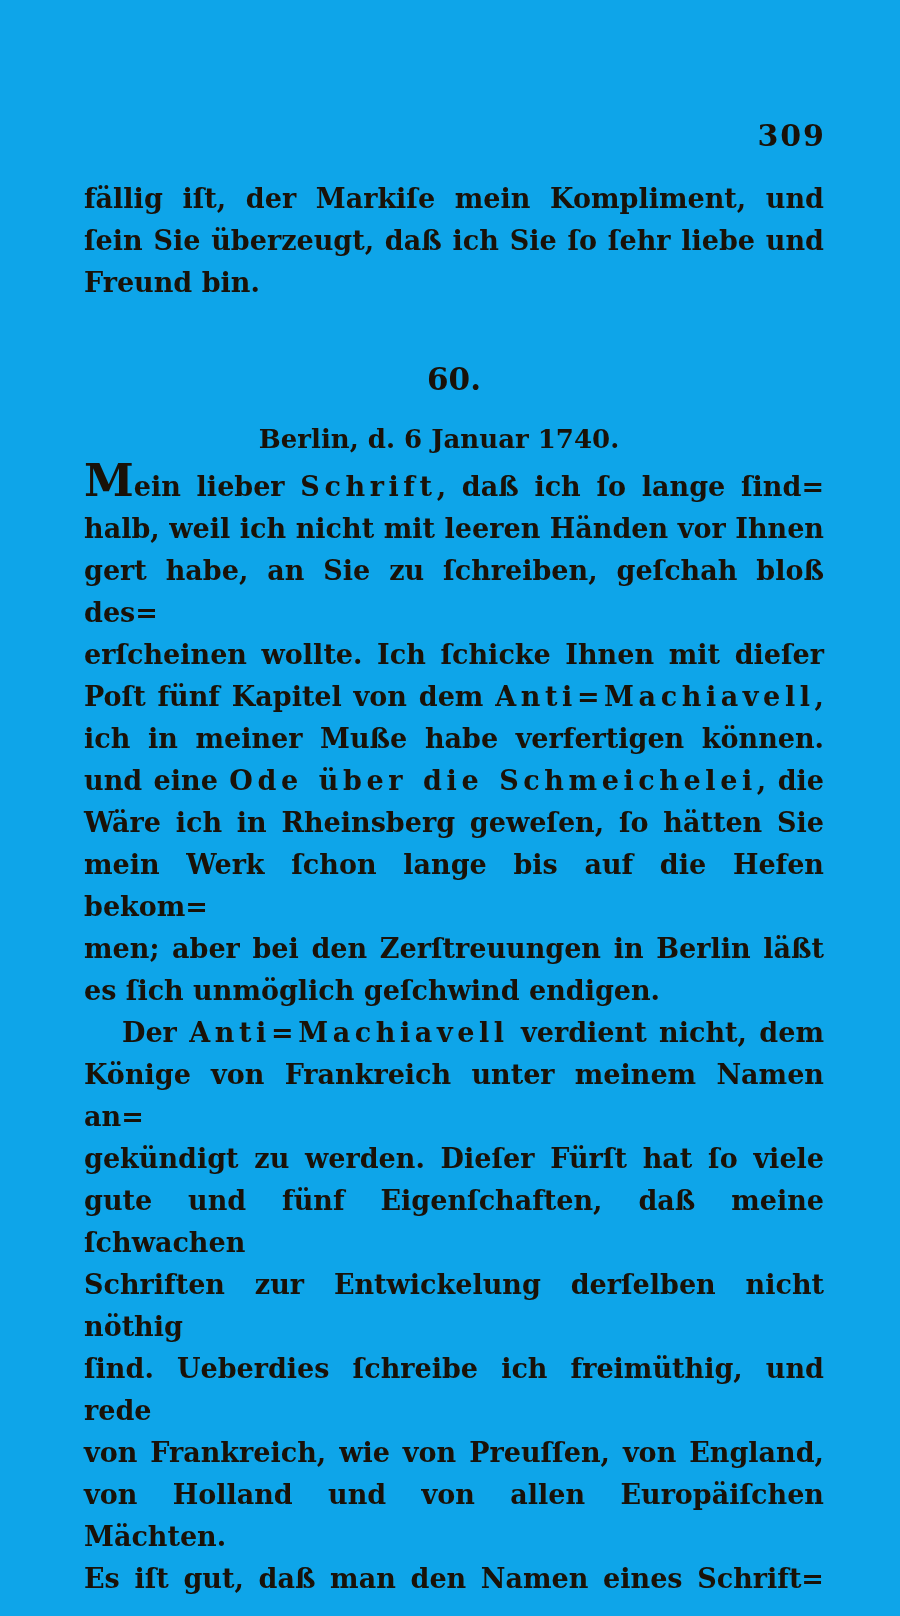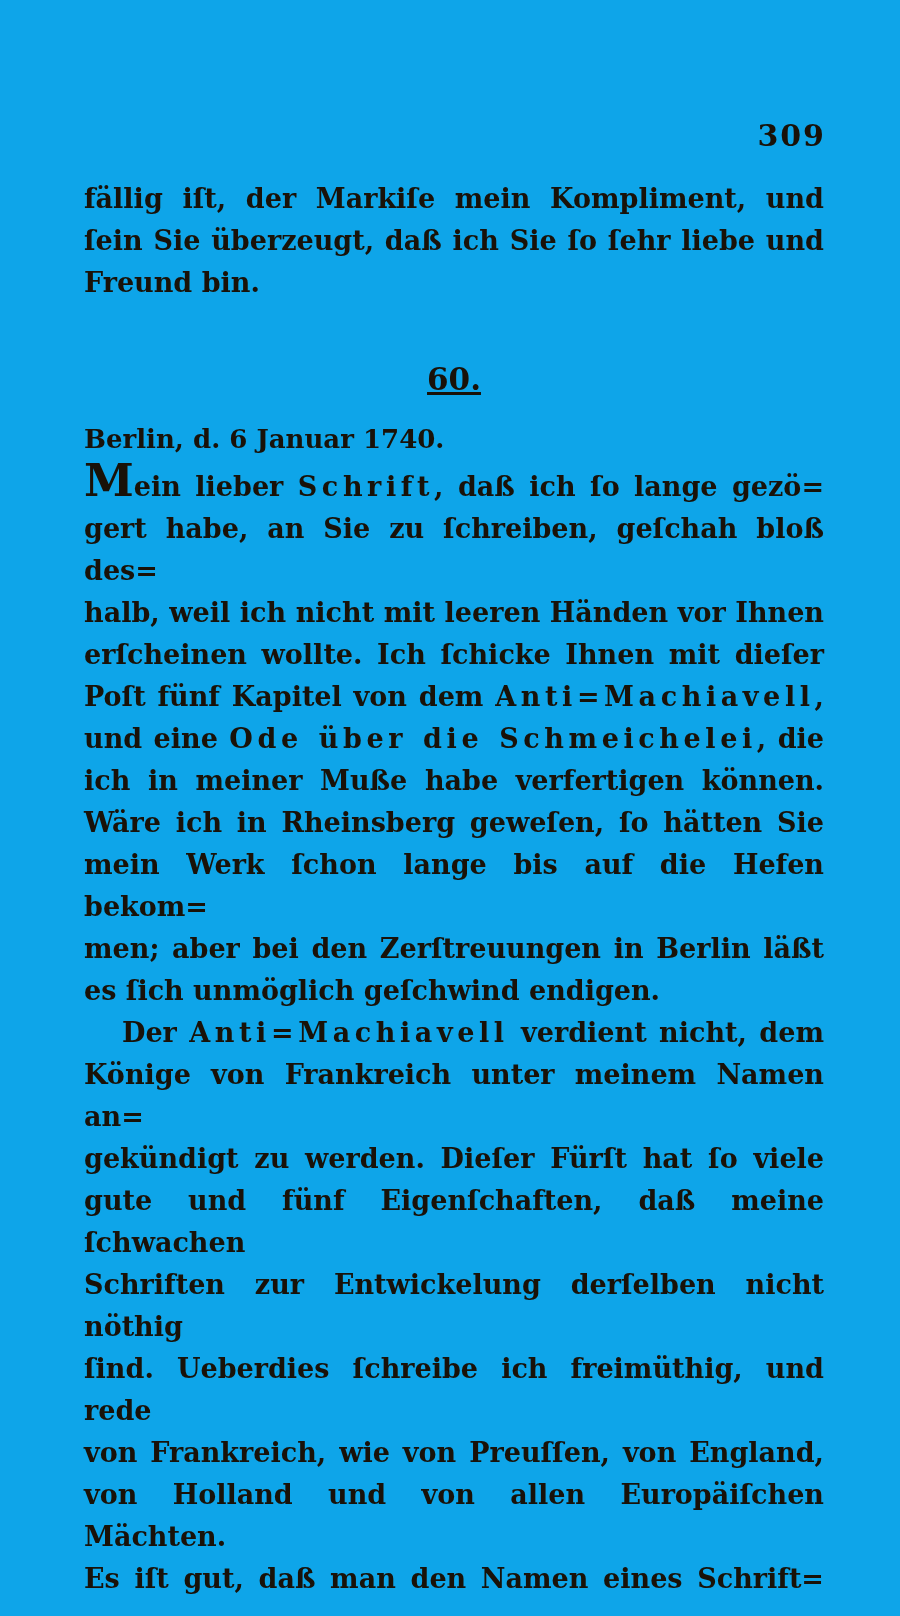--- a/index.html
+++ b/index.html
@@ -52,26 +52,25 @@
   .initial {
     font-size: 45px;
     line-height: 0;
   }
   [data-name="letter-59-closing"] { margin-top: 20px; }
   .section-number {
     margin-top: 54px;
     text-align: center;
     font-size: 31px;
     line-height: 42px;
-    text-decoration: underline;
   }
   .dateline {
     margin-top: 20px;
     padding-right: 30px;
-    text-align: left;
+    text-align: center;
     font-size: 26px;
     line-height: 38px;
   }
   [data-name="letter-60-opening"] { margin-top: 8px; }
   [data-name="letter-60-paragraph-2"] { margin-top: 0; }
 </style>
 </head>
 <body>
 
 <div class="page" data-name="book-page">
@@ -79,27 +78,27 @@
 
   <div class="text-body" data-name="text-body">
       <div class="para" data-name="letter-59-closing">
         <div class="line" data-name="text-line"><span data-name="text-segment">fällig iſt, der Markiſe mein Kompliment, und</span></div>
         <div class="line" data-name="text-line"><span data-name="text-segment">ſein Sie überzeugt, daß ich Sie ſo ſehr liebe und</span></div>
         <div class="line no-fill" data-name="text-line"><span data-name="text-segment">Freund bin.</span></div>
       </div>
       <div class="section-number" data-name="letter-number-heading">60.</div>
       <div class="dateline" data-name="dateline">Berlin, d. 6 Januar 1740.</div>
       <div class="para" data-name="letter-60-opening">
-        <div class="line" data-name="text-line"><span class="initial" data-name="drop-initial">M</span><span data-name="text-segment">ein lieber </span><span class="spaced" data-name="letterspaced-text">Schrift</span><span data-name="text-segment">, daß ich ſo lange gezö=</span></div>
+        <div class="line" data-name="text-line"><span class="initial" data-name="drop-initial">M</span><span data-name="text-segment">ein lieber </span><span class="spaced" data-name="letterspaced-text">Schrift</span><span data-name="text-segment">, daß ich ſo lange ſind=</span></div>
+        <div class="line" data-name="text-line"><span data-name="text-segment">halb, weil ich nicht mit leeren Händen vor Ihnen</span></div>
         <div class="line" data-name="text-line"><span data-name="text-segment">gert habe, an Sie zu ſchreiben, geſchah bloß des=</span></div>
-        <div class="line" data-name="text-line"><span data-name="text-segment">halb, weil ich nicht mit leeren Händen vor Ihnen</span></div>
         <div class="line" data-name="text-line"><span data-name="text-segment">erſcheinen wollte. Ich ſchicke Ihnen mit dieſer</span></div>
         <div class="line" data-name="text-line"><span data-name="text-segment">Poſt fünf Kapitel von dem </span><span class="spaced" data-name="letterspaced-text">Anti=Machiavell</span><span data-name="text-segment">,</span></div>
+        <div class="line" data-name="text-line"><span data-name="text-segment">ich in meiner Muße habe verfertigen können.</span></div>
         <div class="line" data-name="text-line"><span data-name="text-segment">und eine </span><span class="spaced" data-name="letterspaced-text">Ode über die Schmeichelei</span><span data-name="text-segment">, die</span></div>
-        <div class="line" data-name="text-line"><span data-name="text-segment">ich in meiner Muße habe verfertigen können.</span></div>
         <div class="line" data-name="text-line"><span data-name="text-segment">Wäre ich in Rheinsberg geweſen, ſo hätten Sie</span></div>
         <div class="line" data-name="text-line"><span data-name="text-segment">mein Werk ſchon lange bis auf die Hefen bekom=</span></div>
         <div class="line" data-name="text-line"><span data-name="text-segment">men; aber bei den Zerſtreuungen in Berlin läßt</span></div>
         <div class="line no-fill" data-name="text-line"><span data-name="text-segment">es ſich unmöglich geſchwind endigen.</span></div>
       </div>
       <div class="para indent-first" data-name="letter-60-paragraph-2">
         <div class="line" data-name="text-line"><span data-name="text-segment">Der </span><span class="spaced" data-name="letterspaced-text">Anti=Machiavell</span><span data-name="text-segment"> verdient nicht, dem</span></div>
         <div class="line" data-name="text-line"><span data-name="text-segment">Könige von Frankreich unter meinem Namen an=</span></div>
         <div class="line" data-name="text-line"><span data-name="text-segment">gekündigt zu werden. Dieſer Fürſt hat ſo viele</span></div>
         <div class="line" data-name="text-line"><span data-name="text-segment">gute und fünf Eigenſchaften, daß meine ſchwachen</span></div>

